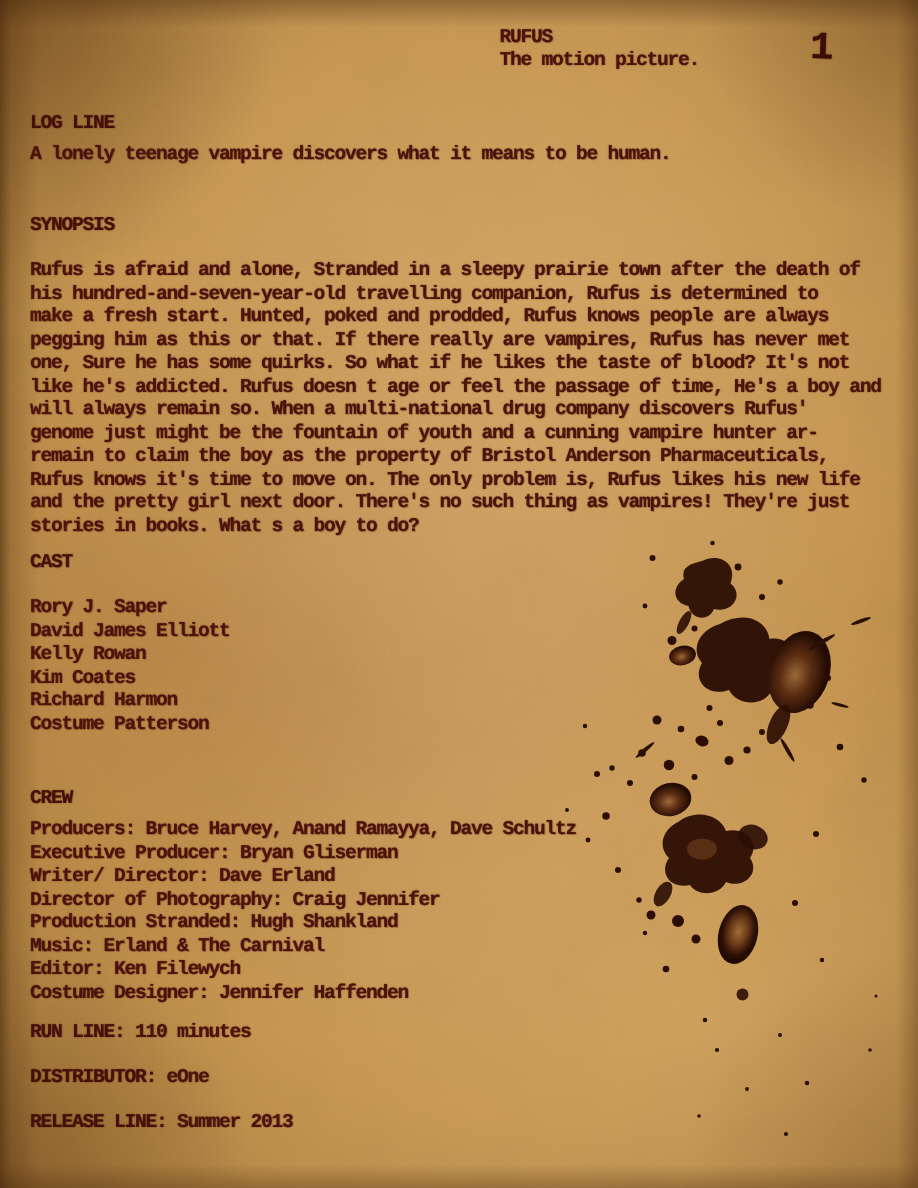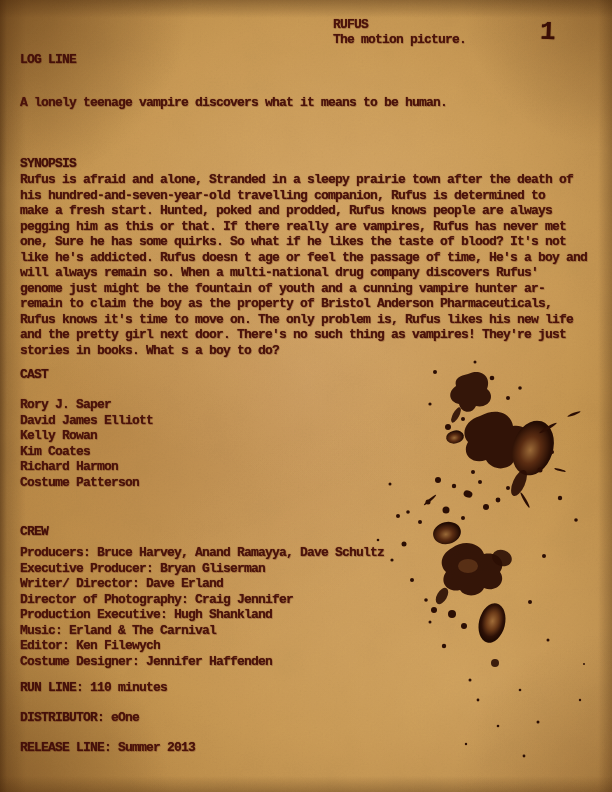--- a/index.html
+++ b/index.html
@@ -54,24 +54,24 @@
     <feColorMatrix type="saturate" values="0"></feColorMatrix>
   </filter>
   <rect width="612" height="792" filter="url(#g1)" opacity="0.14"></rect>
   <rect width="612" height="792" filter="url(#g2)" opacity="0.12"></rect>
 </svg>
 
 <div class="txt titleblock" style="top:17px">RUFUS</div>
 <div class="txt titleblock" style="top:32px">The motion picture.</div>
 <div class="pagenum">1</div>
 
-<div class="txt heading" style="top:52px">LOG LINE</div>
+<div class="txt heading" style="top:74px">LOG LINE</div>
 <div class="txt" style="top:95px">A lonely teenage vampire discovers what it means to be human.</div>
 
-<div class="txt heading" style="top:156px">SYNOPSIS</div>
+<div class="txt heading" style="top:142px">SYNOPSIS</div>
 <div class="txt" style="top:172px"><span>Rufus is afraid and alone, Stranded in a sleepy prairie town after the death of</span>
 <span>his hundred-and-seven-year-old travelling companion, Rufus is determined to</span>
 <span>make a fresh start. Hunted, poked and prodded, Rufus knows people are always</span>
 <span>pegging him as this or that. If there really are vampires, Rufus has never met</span>
 <span>one, Sure he has some quirks. So what if he likes the taste of blood? It's not</span>
 <span>like he's addicted. Rufus doesn t age or feel the passage of time, He's a boy and</span>
 <span>will always remain so. When a multi-national drug company discovers Rufus'</span>
 <span>genome just might be the fountain of youth and a cunning vampire hunter ar-</span>
 <span>remain to claim the boy as the property of Bristol Anderson Pharmaceuticals,</span>
 <span>Rufus knows it's time to move on. The only problem is, Rufus likes his new life</span>
@@ -84,21 +84,21 @@
 <span>Kelly Rowan</span>
 <span>Kim Coates</span>
 <span>Richard Harmon</span>
 <span>Costume Patterson</span></div>
 
 <div class="txt heading" style="top:524px">CREW</div>
 <div class="txt" style="top:545px"><span>Producers: Bruce Harvey, Anand Ramayya, Dave Schultz</span>
 <span>Executive Producer: Bryan Gliserman</span>
 <span>Writer/ Director: Dave Erland</span>
 <span>Director of Photography: Craig Jennifer</span>
-<span>Production Executive: Hugh Shankland</span>
+<span>Production Stranded: Hugh Shankland</span>
 <span>Music: Erland &amp; The Carnival</span>
 <span>Editor: Ken Filewych</span>
 <span>Costume Designer: Jennifer Haffenden</span></div>
 
 <div class="txt" style="top:680px"><span class="heading">RUN LINE:</span><span> 110 minutes</span></div>
 <div class="txt" style="top:710px"><span class="heading">DISTRIBUTOR:</span><span> eOne</span></div>
 <div class="txt" style="top:740px"><span class="heading">RELEASE LINE:</span><span> Summer 2013</span></div>
 
 <svg class="splat" width="242" height="440" viewBox="0 0 242 440">
   <defs>

